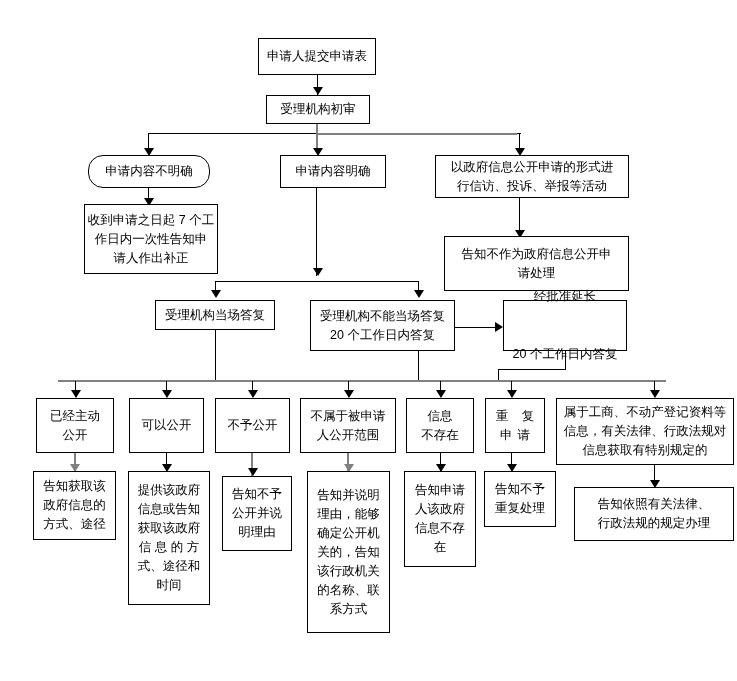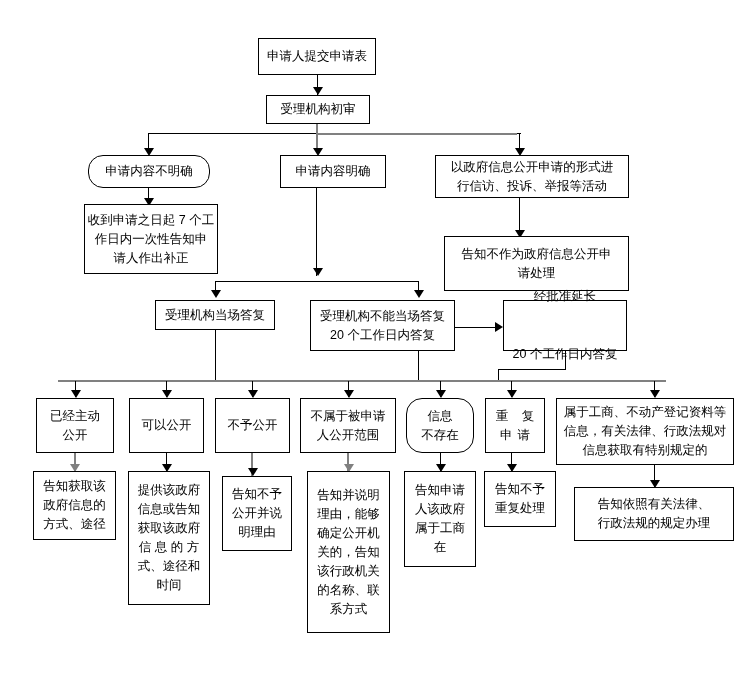--- a/index.html
+++ b/index.html
@@ -224,21 +224,21 @@
 
   <div class="box" style="left:300px; top:398px; width:96px; height:55px;">
     <span class="ln">不属于被申请</span>
     <span class="ln">人公开范围</span>
   </div>
 
   <div class="box" style="left:215px; top:398px; width:75px; height:55px;">
     <span class="ln">不予公开</span>
   </div>
 
-  <div class="box" style="left:406px; top:398px; width:68px; height:55px;border-radius:16px;">
+  <div class="box" style="left:406px; top:398px; width:68px; height:55px;">
     <span class="ln">信息</span>
     <span class="ln">不存在</span>
   </div>
 
   <div class="box sp" style="left:485px; top:398px; width:60px; height:55px;">
     <span class="ln">重 复</span>
     <span class="ln">申请</span>
   </div>
 
   <div class="box" style="left:556px; top:398px; width:178px; height:67px;">
@@ -274,21 +274,21 @@
     <span class="ln">确定公开机</span>
     <span class="ln">关的，告知</span>
     <span class="ln">该行政机关</span>
     <span class="ln">的名称、联</span>
     <span class="ln">系方式</span>
   </div>
 
   <div class="box" style="left:404px; top:471px; width:72px; height:96px;">
     <span class="ln">告知申请</span>
     <span class="ln">人该政府</span>
-    <span class="ln">属于工商</span>
+    <span class="ln">信息不存</span>
     <span class="ln">在</span>
   </div>
 
   <div class="box" style="left:484px; top:471px; width:72px; height:56px;">
     <span class="ln">告知不予</span>
     <span class="ln">重复处理</span>
   </div>
 
   <div class="box" style="left:574px; top:487px; width:160px; height:54px;">
     <span class="ln">告知依照有关法律、</span>

